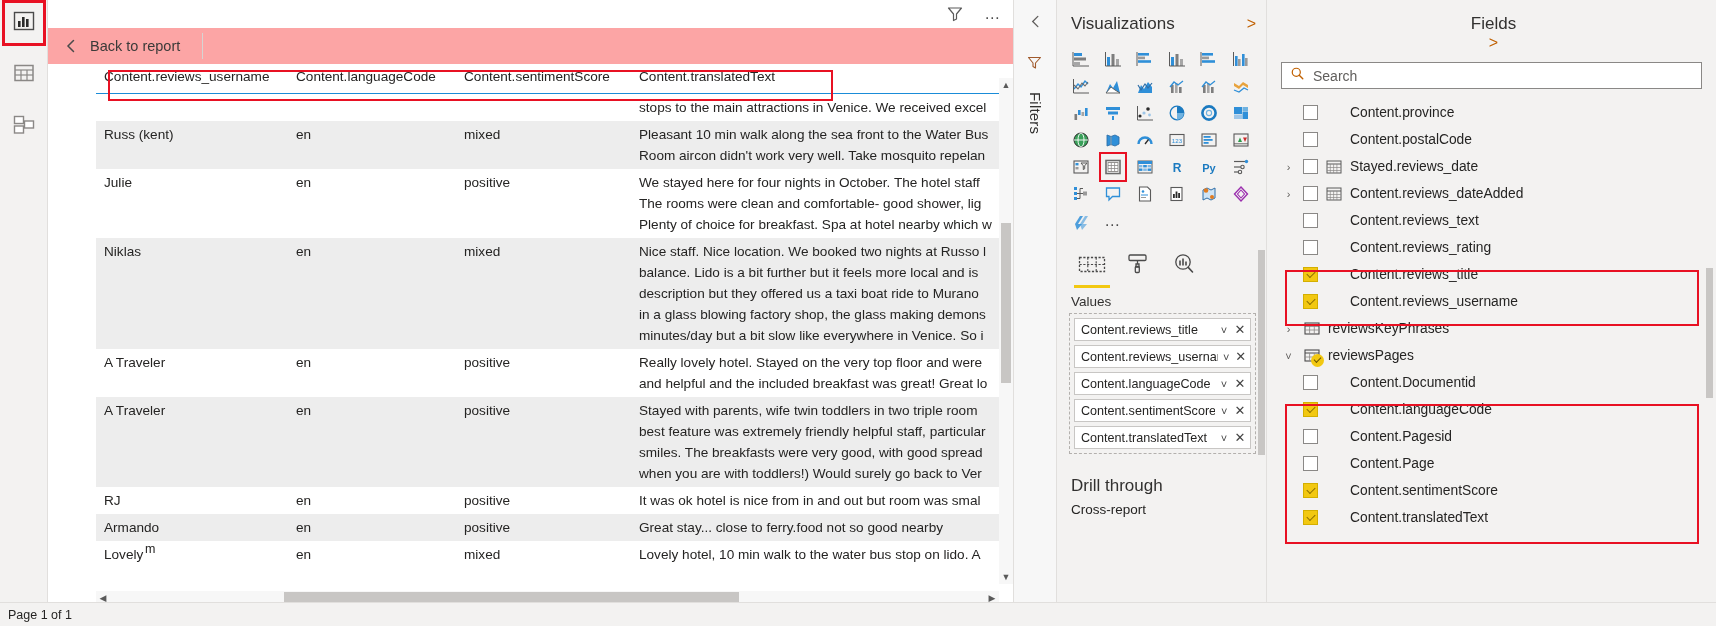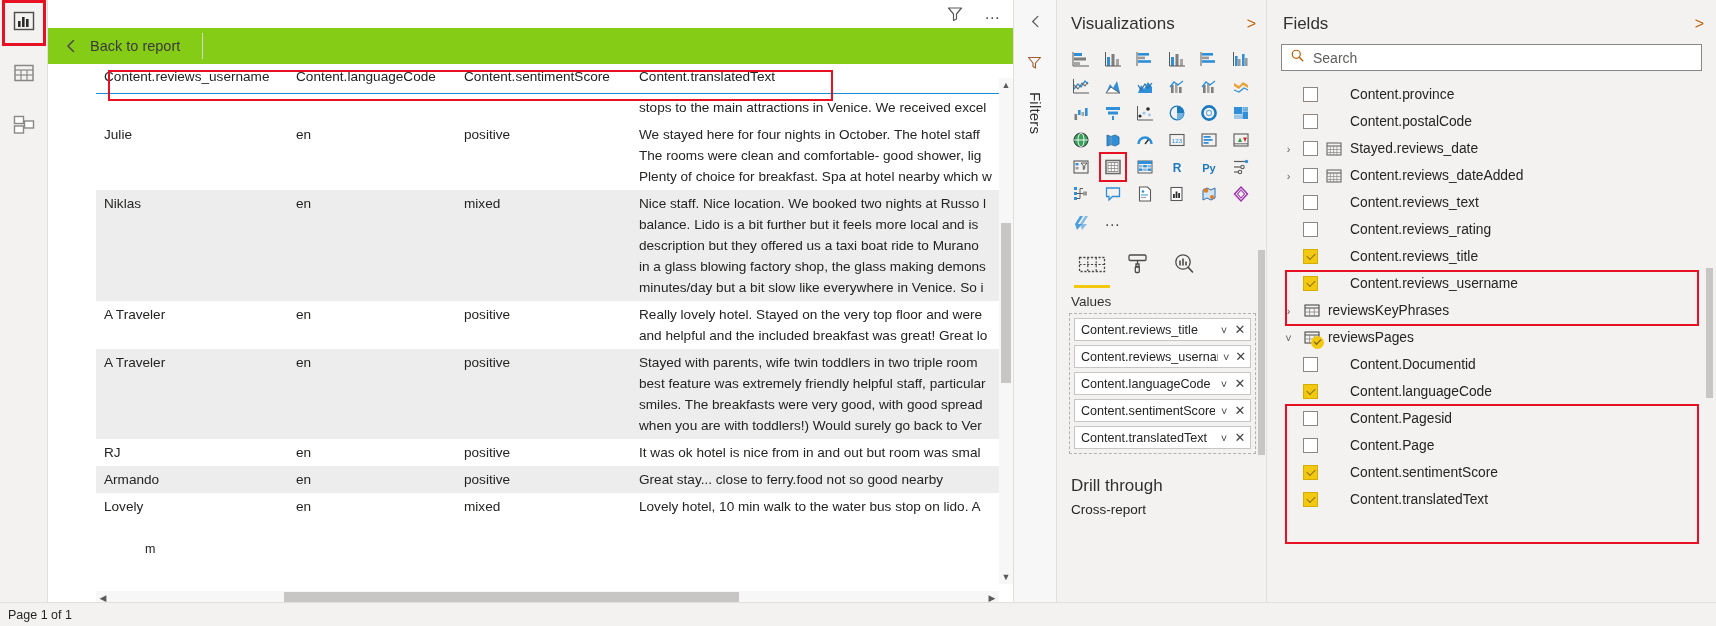--- a/index.html
+++ b/index.html
@@ -56,21 +56,21 @@
     gap: 18px;
     background:#fff;
   }
   .topbar-icon { width: 20px; height: 20px; display:flex; align-items:center; justify-content:center; }
 
   .backbar {
     height: 36px;
     display: flex; align-items: center;
     padding-left: 14px;
     gap: 10px;
-    background:#84cc16;
+    background:#fca5a5;
   }
   .back-chevron { width: 18px; height: 18px; display:flex; align-items:center; justify-content:center; }
   .back-label { font-size: 14.5px; color: #3b3a39; }
   .backbar-sep { width: 1px; height: 26px; background: #d6d4d2; margin-left: 12px; }
 
   .tablewrap {
     position: relative;
     margin-left: 48px;
     width: 917px;
     flex: 1 1 auto;
@@ -266,20 +266,21 @@
   .fieldspane {
     width: 449px; height: 602px;
     background: #f3f2f1;
     flex: 0 0 449px;
     position: relative;
     overflow: hidden;
   }
   .fields-head {
     display: flex; align-items: center; justify-content: space-between;
     padding: 14px 12px 8px 16px;
+    flex-direction: column;
   }
   .fields-title { font-size: 17px; color: #323130; }
   .fields-expand { font-size: 16px; color: #c06000; }
   .searchbox {
     margin: 2px 14px 0 14px;
     height: 27px;
     background: #ffffff;
     border: 1px solid #8a8886;
     display: flex; align-items: center;
     gap: 8px; padding-left: 8px;
@@ -411,20 +412,27 @@
             <th class="col-sent">Content.sentimentScore</th>
             <th class="col-text">Content.translatedText</th>
           </tr>
         </thead>
         <tbody id="tbody">
             <tr class="norm">
               <td class="col-user"></td>
               <td class="col-lang"></td>
               <td class="col-sent"></td>
               <td class="col-text cell-text">stops to the main attractions in Venice. We received excel</td>
+            </tr>
+            <tr class="alt">
+              <td class="col-user">Russ (kent)</td>
+              <td class="col-lang">en</td>
+              <td class="col-sent">mixed</td>
+              <td class="col-text cell-text">Pleasant 10 min walk along the sea front to the Water Bus
+Room aircon didn't work very well. Take mosquito repelan</td>
             </tr>
             <tr class="norm">
               <td class="col-user">Julie</td>
               <td class="col-lang">en</td>
               <td class="col-sent">positive</td>
               <td class="col-text cell-text">We stayed here for four nights in October. The hotel staff
 The rooms were clean and comfortable- good shower, lig
 Plenty of choice for breakfast. Spa at hotel nearby which w</td>
             </tr>
             <tr class="alt">

